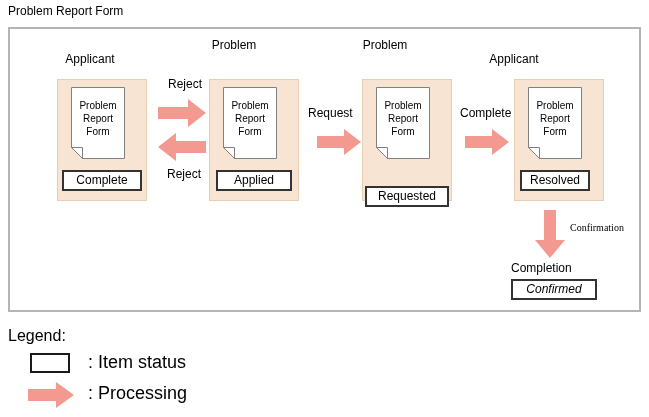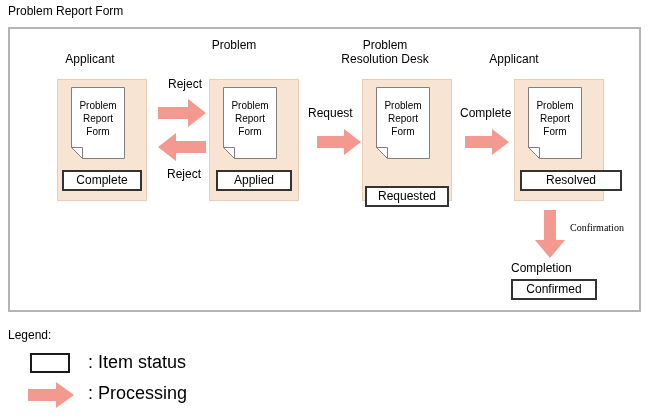--- a/index.html
+++ b/index.html
@@ -105,21 +105,21 @@
     font-size: 12px;
     line-height: 14px;
     white-space: nowrap;
   }
 
   
   #legend-title {
     position: absolute;
     left: 8px;
     top: 328px;
-    font-size: 12px;
+    font-size: 16px;
     line-height: 15px;
   }
   .legend-row-text {
     position: absolute;
     font-size: 18px;
     line-height: 15px;
     white-space: nowrap;
   }
   #legend-status-swatch {
     position: absolute;
@@ -198,21 +198,20 @@
 
   <div class="edge-label" style="left:298px; top:77px;">Request</div>
   <div class="arrow" style="left:307px; top:100px;">
     <svg width="44" height="26" viewBox="0 0 44 26" aria-hidden="true">
       <path d="M0 7 H27 V0 L44 13 L27 26 V19 H0 Z" fill="#f4998f"></path>
     </svg>
   </div>
 
   <div class="lane-title" style="left:293px; top:9px; width:164px;">
     <div>Problem</div>
-    <div>Resolution Desk</div>
   </div>
   <div class="lane" style="left:352px; top:50px; width:90px; height:122px;"></div>
 
   <div class="doc" style="left:366px; top:58px;">
     <svg width="54" height="72" viewBox="0 0 54 72" aria-hidden="true">
       <path d="M0.5 0.5 H53.5 V71.5 H11.5 L0.5 60.5 Z" fill="#ffffff" stroke="#808080" stroke-width="1"></path>
       <path d="M0.5 60.5 H11.5 V71.5 Z" fill="#ffffff" stroke="#808080" stroke-width="1"></path>
     </svg>
     <div class="doc-text">
       <div>Problem</div>
@@ -240,31 +239,31 @@
       <path d="M0.5 0.5 H53.5 V71.5 H11.5 L0.5 60.5 Z" fill="#ffffff" stroke="#808080" stroke-width="1"></path>
       <path d="M0.5 60.5 H11.5 V71.5 Z" fill="#ffffff" stroke="#808080" stroke-width="1"></path>
     </svg>
     <div class="doc-text">
       <div>Problem</div>
       <div>Report</div>
       <div>Form</div>
     </div>
   </div>
 
-  <div class="status-box" style="left:510px; top:141px; width:102px;">Resolved</div>
+  <div class="status-box" style="left:510px; top:141px; width:70px;">Resolved</div>
 
   <div class="arrow" style="left:525px; top:181px;">
     <svg width="30" height="48" viewBox="0 0 30 48" aria-hidden="true">
       <path d="M9 0 H21 V30 H30 L15 48 L0 30 H9 Z" fill="#f4998f"></path>
     </svg>
   </div>
   <div class="edge-label small" style="left:560px; top:192px;">Confirmation</div>
 
   <div id="completion-label" style="left:501px; top:232px;">Completion</div>
-  <div class="status-box" style="left:501px; top:250px; width:86px;">Confirmed</div>
+  <div class="status-box" style="left:501px; top:250px; width:86px;font-style:italic;">Confirmed</div>
 
 </div>
 
 <div id="legend-title">Legend:</div>
 
 <div id="legend-status-swatch"></div>
 <div class="legend-row-text" style="left:88px; top:355px;">: Item status</div>
 
 <div id="legend-arrow-swatch">
   <svg width="46" height="26" viewBox="0 0 46 26" aria-hidden="true">

